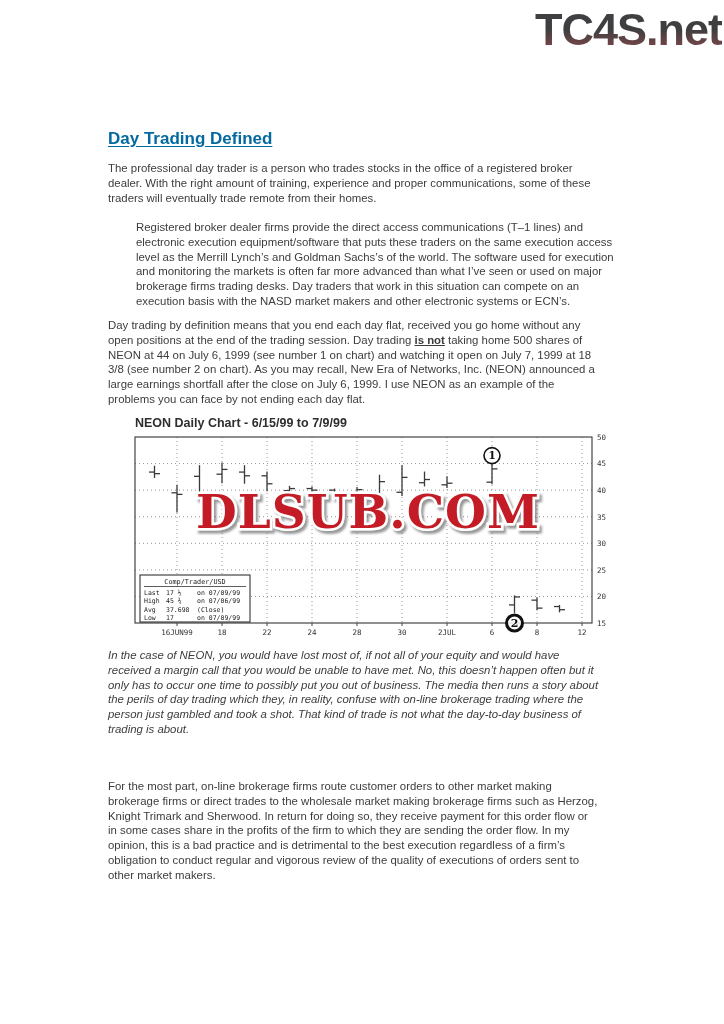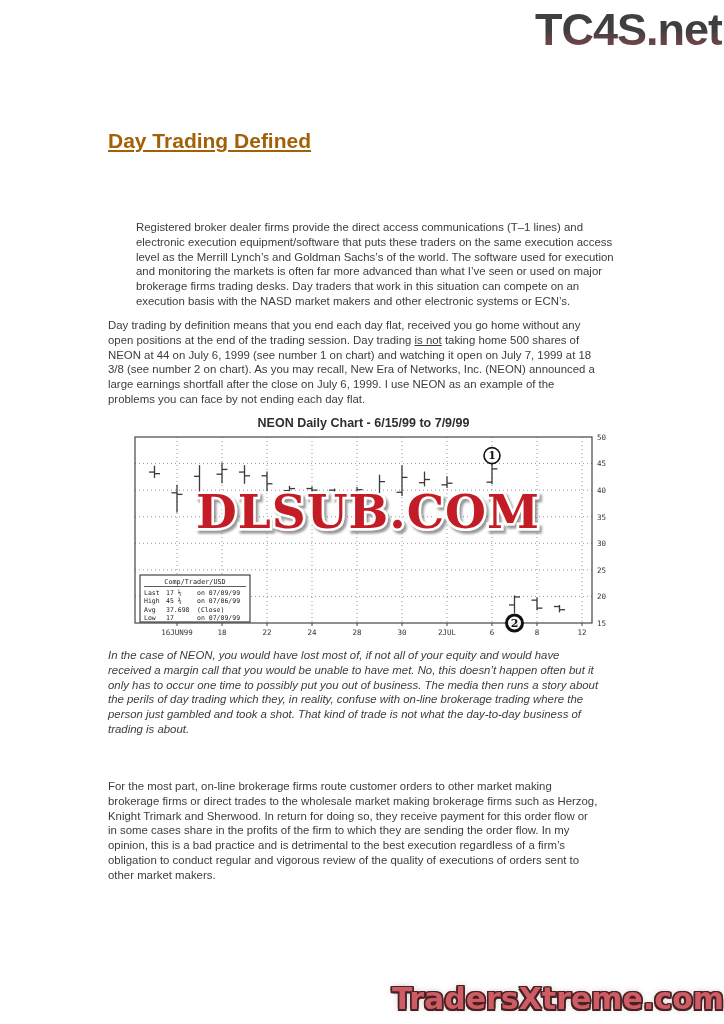--- a/index.html
+++ b/index.html
@@ -2,46 +2,49 @@
 <html><head>
 <meta charset="utf-8">
 <style>
   html,body{margin:0;padding:0;background:#ffffff;}
   .page{position:relative;width:724px;height:1024px;background:#ffffff;overflow:hidden;
         font-family:"Liberation Sans",sans-serif;color:#3a3a3a;}
   .tc4s-logo{position:absolute;top:4px;right:2px;font-size:45px;font-weight:bold;letter-spacing:-1px;
         font-family:"Liberation Sans",sans-serif;
         background:linear-gradient(180deg,#424244 0%,#3e3e40 48%,#6f4547 78%,#9c5355 100%);
         -webkit-background-clip:text;background-clip:text;color:transparent;}
-  .h1{position:absolute;left:108px;margin:0;font-size:21px;font-weight:bold;color:#a16207;
+  .h1{position:absolute;left:108px;margin:0;font-size:17px;font-weight:bold;color:#0369a1;
         text-decoration:underline;text-underline-offset:2px;}
   .h1-a{top:129px;}
   .h1-b{top:746px;}
   .body{position:absolute;left:108px;width:522px;margin:0;font-size:11.4px;line-height:14.8px;
         white-space:pre-line;color:#3c3c3c;}
   .p1{top:161px;} .p2{top:220px;margin-left:28px;} .p3{top:318px;} .p4{top:648px;font-style:italic;} .p5{top:779px;}
-  .u{text-decoration:underline;}
-  .chart-title{position:absolute;left:135px;top:416px;width:457px;text-align:center;
+  .u{text-decoration:underline;font-weight:bold;}
+  .chart-title{position:absolute;left:135px;top:416px;width:457px;text-align:left;
         font-size:12.5px;font-weight:bold;color:#2e2e2e;}
   #neon-chart{position:absolute;left:125px;top:432px;overflow:visible;}
   .txtreme-logo{position:absolute;right:0px;top:981px;font-size:30px;font-weight:bold;
         font-family:"DejaVu Sans",sans-serif;color:#cd5c64;
         text-shadow:-1.5px -1.5px 0 #4a2022, 1.5px -1.5px 0 #4a2022, -1.5px 1.5px 0 #4a2022,
                     1.5px 1.5px 0 #4a2022, 0 -1.5px 0 #4a2022, 0 1.5px 0 #4a2022,
                     -1.5px 0 0 #4a2022, 1.5px 0 0 #4a2022, 0 0 6px rgba(170,170,170,0.9);}
 </style>
 </head>
 <body>
 
 <div class="page">
 
   <div class="tc4s-logo">TC4S.net</div>
 
   <h1 class="h1 h1-a">Day Trading Defined</h1>
 
+  <p class="body p1">The professional day trader is a person who trades stocks in the office of a registered broker
+dealer. With the right amount of training, experience and proper communications, some of these
+traders will eventually trade remote from their homes.</p>
 
   <p class="body p2">Registered broker dealer firms provide the direct access communications (T–1 lines) and
 electronic execution equipment/software that puts these traders on the same execution access
 level as the Merrill Lynch’s and Goldman Sachs’s of the world. The software used for execution
 and monitoring the markets is often far more advanced than what I’ve seen or used on major
 brokerage firms trading desks. Day traders that work in this situation can compete on an
 execution basis with the NASD market makers and other electronic systems or ECN’s.</p>
 
   <p class="body p3"><span>Day trading by definition means that you end each day flat, received you go home without any
 open positions at the end of the trading session. Day trading </span><span class="u">is not</span><span> taking home 500 shares of
@@ -186,15 +189,14 @@
 
 
   <p class="body p5">For the most part, on-line brokerage firms route customer orders to other market making
 brokerage firms or direct trades to the wholesale market making brokerage firms such as Herzog,
 Knight Trimark and Sherwood. In return for doing so, they receive payment for this order flow or
 in some cases share in the profits of the firm to which they are sending the order flow. In my
 opinion, this is a bad practice and is detrimental to the best execution regardless of a firm’s
 obligation to conduct regular and vigorous review of the quality of executions of orders sent to
 other market makers.</p>
 
-  <div class="txtreme-logo">TradersXtreme.com</div>
 
 </div>
 
 </body></html>

